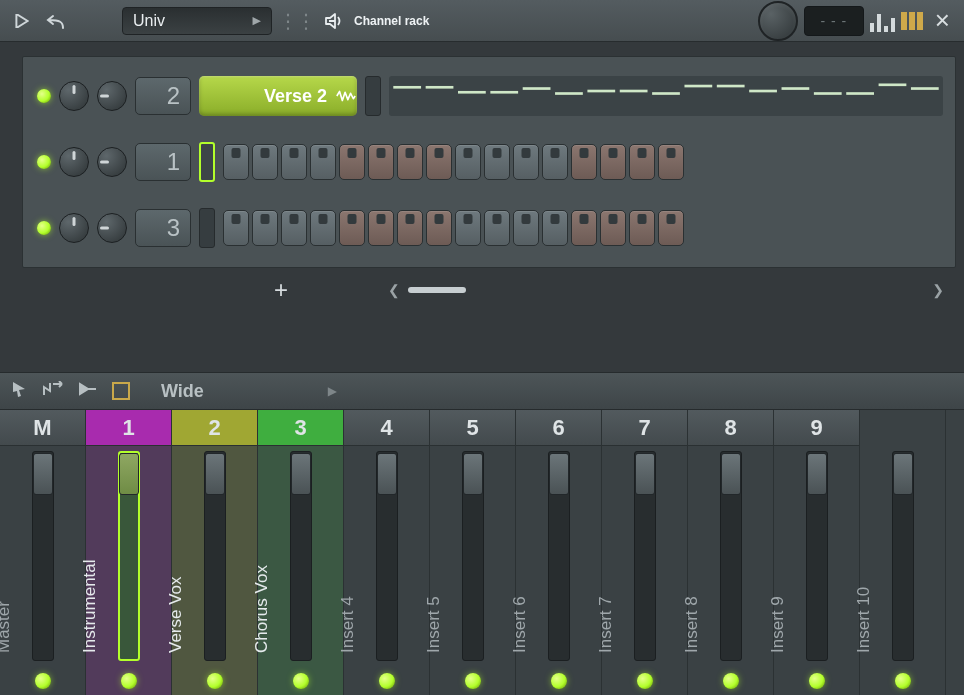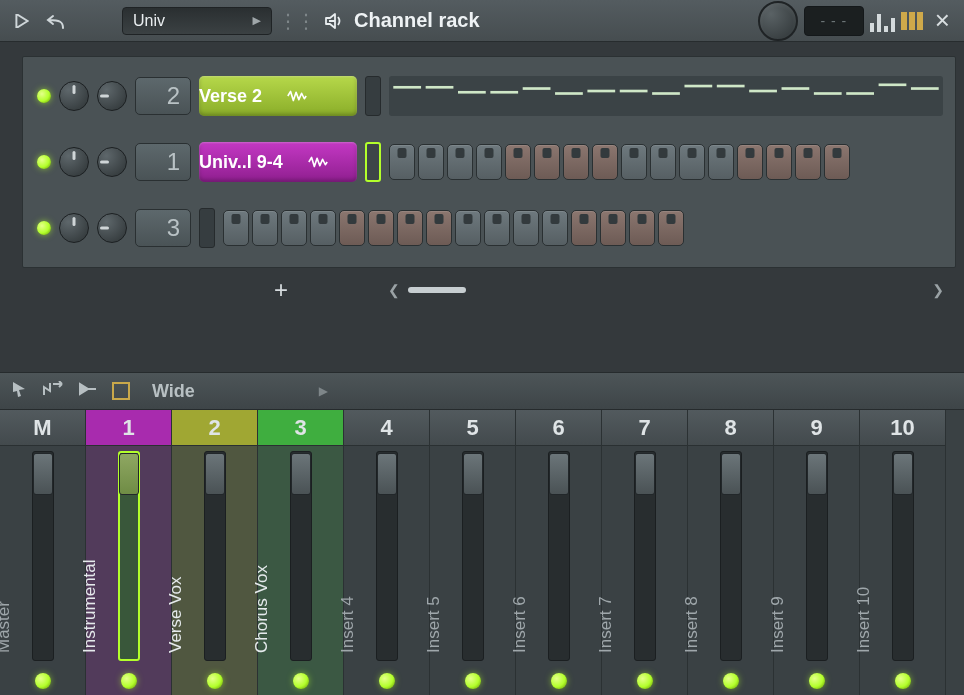--- a/index.html
+++ b/index.html
@@ -23,41 +23,41 @@
   *{box-sizing:border-box;font-family:"Segoe UI",Arial,sans-serif;user-select:none;}
   html,body{margin:0;padding:0;background:#1e2224;}
   #app{width:964px;height:695px;background:var(--bg0);position:relative;overflow:hidden;}
 
   
   .topbar{height:42px;background:linear-gradient(#545c60,#464d50);display:flex;align-items:center;padding:0 8px;gap:6px;border-bottom:1px solid #272c2e;}
   .tb-ico{width:28px;height:28px;display:flex;align-items:center;justify-content:center;color:#cfd6d9;font-size:16px;}
   .combo{min-width:150px;height:28px;background:linear-gradient(#2a2f31,#3b4143);border:1px solid #1f2325;border-radius:4px;display:flex;align-items:center;justify-content:space-between;padding:0 10px;color:#e9edef;font-size:16px;}
   .combo span.arrow{font-size:11px;color:#9fa6a9;}
   .vdots{color:#7e8689;font-size:20px;letter-spacing:-2px;}
-  .title{color:#eef2f4;font-size:20px;font-weight:600;}
+  .title{color:#eef2f4;font-size:12px;font-weight:600;}
   .spacer{flex:1;}
   .bigknob{width:40px;height:40px;border-radius:50%;background:radial-gradient(circle at 30% 30%,#5a6265,#2e3436);border:2px solid #1f2325;box-shadow:inset 0 2px 4px rgba(255,255,255,0.08);}
   .digits{width:60px;height:30px;background:#1b1f20;border:1px solid #14181a;border-radius:4px;color:#6b7375;display:flex;align-items:center;justify-content:center;font-size:14px;letter-spacing:1px;}
   .levels{display:flex;gap:3px;align-items:flex-end;height:22px;}
   .levels .bar{width:4px;background:#cfa94a;}
   .levels.b1 .bar{background:#d4dadc;}
   .segs{display:flex;gap:2px;}
   .segs .s{width:6px;height:18px;background:#cfa94a;}
   .closex{color:#d8dee0;font-size:26px;font-weight:300;padding:0 6px;}
 
   
   .rackwrap{padding:14px 8px 4px 22px;}
   .rack{background:var(--bg1);border:1px solid #2b3133;border-radius:2px;padding:18px 12px 18px 14px;display:flex;flex-direction:column;gap:24px;}
   .chrow{display:flex;align-items:center;gap:8px;height:42px;}
   .led{width:14px;height:14px;border-radius:50%;background:radial-gradient(circle at 35% 35%,#e4ff8a,var(--led) 55%,#5a8a00);box-shadow:0 0 6px rgba(179,255,43,0.6);}
   .knob{width:30px;height:30px;border-radius:50%;background:radial-gradient(circle at 30% 28%,#5e676b,#2c3234);border:1px solid #1c2022;position:relative;}
   .knob::after{content:"";position:absolute;width:3px;height:9px;background:#cfd5d7;left:50%;top:3px;transform:translateX(-50%);border-radius:2px;}
   .knob.minus::after{content:"";top:50%;left:5px;transform:translateY(-50%) rotate(90deg);}
   .mxslot{width:56px;height:38px;background:linear-gradient(#5d686c,#4a5356);border:1px solid #2a3032;border-radius:5px;display:flex;align-items:center;justify-content:flex-end;padding-right:10px;color:#b9c2c5;font-size:24px;font-weight:400;}
-  .chname{width:158px;height:40px;border-radius:5px;display:flex;align-items:center;justify-content:flex-start;gap:24px;color:white;font-size:18px;font-weight:600;box-shadow:inset 0 1px 2px rgba(255,255,255,0.25),inset 0 -2px 4px rgba(0,0,0,0.25);}
+  .chname{width:158px;height:40px;border-radius:5px;display:flex;align-items:center;justify-content:flex-end;gap:8px;color:white;font-size:18px;font-weight:600;box-shadow:inset 0 1px 2px rgba(255,255,255,0.25),inset 0 -2px 4px rgba(0,0,0,0.25);}
   .chname.green{background:linear-gradient(#b6d84a,#8aad29);color:#fff;}
   .chname.purple{background:linear-gradient(#c438c4,#8f1f8f);}
   .chname.green2{background:linear-gradient(#55c455,#2f932f);}
   .wavicon{width:22px;height:16px;}
   .preview{width:16px;height:40px;background:#363d40;border:1px solid #262b2d;border-radius:3px;}
   .preview.sel{border:2px solid var(--led);background:#3d4548;}
 
   .steparea{flex:1;height:40px;}
   .automation{width:100%;height:40px;position:relative;background:#3b4346;border-radius:3px;padding:4px 2px;}
   .steps{display:flex;gap:3px;padding:2px 0;}
@@ -70,21 +70,21 @@
   .plus{color:#d6dcdf;font-size:24px;font-weight:300;margin-left:262px;}
   .hscroll{flex:1;display:flex;align-items:center;gap:8px;margin-left:100px;padding-right:8px;}
   .hscroll .arrow{color:#9aa2a5;font-size:14px;}
   .hscroll .track{flex:1;height:4px;background:transparent;position:relative;}
   .hscroll .thumb{position:absolute;left:0;width:58px;height:6px;background:#c7ced1;border-radius:3px;top:-1px;}
 
   
   .mixertop{height:38px;background:linear-gradient(#4d5558,#3e4548);border-top:1px solid #262b2d;border-bottom:1px solid #262b2d;display:flex;align-items:center;padding:0 10px;gap:14px;}
   .mt-ico{color:#b7bfc2;}
   .sq{width:18px;height:18px;border:2px solid #c9a84a;}
-  .mt-label{color:#b8c0c3;font-size:18px;font-weight:600;margin-left:8px;}
+  .mt-label{color:#b8c0c3;font-size:18px;font-weight:600;margin-left:17px;}
   .mt-arrow{color:#7e8689;font-size:12px;margin-left:110px;}
 
   
   .mixer{flex:1;display:flex;height:calc(695px - 42px - 330px - 38px);background:#3a4144;}
   .mtrack{width:86px;border-right:1px solid #2b3133;display:flex;flex-direction:column;position:relative;}
   .mtrack .num{height:36px;background:linear-gradient(#525a5e,#434a4d);border-bottom:1px solid #2a3032;color:#dfe4e6;display:flex;align-items:center;justify-content:center;font-size:22px;font-weight:600;}
   .mtrack .body{flex:1;position:relative;display:flex;align-items:flex-end;justify-content:center;padding-bottom:6px;}
   .mtrack .fader{position:absolute;left:50%;transform:translateX(-50%);bottom:34px;width:22px;height:210px;background:#282d2f;border:1px solid #1b1f21;border-radius:3px;}
   .mtrack .cap{position:absolute;left:50%;transform:translateX(-50%);bottom:200px;width:20px;height:42px;background:linear-gradient(#6b7579,#4a5255);border:1px solid #22272a;border-radius:3px;}
   .mtrack .vname{position:absolute;left:14px;bottom:42px;transform:rotate(-90deg);transform-origin:left bottom;color:#9fa7ab;font-size:17px;white-space:nowrap;}
@@ -184,26 +184,20 @@
                   <line x1="425.52941176470586" y1="5.400000000000001" x2="449.7647058823529" y2="5.400000000000001" stroke="#cfe7c7" stroke-width="3"></line>
                   <line x1="453.7647058823529" y1="9.599999999999998" x2="478" y2="9.599999999999998" stroke="#cfe7c7" stroke-width="3"></line>
                 </svg></div>
             </div>
           </div>
           <div class="chrow">
             <div class="led"></div>
             <div class="knob"></div>
             <div class="knob minus"></div>
             <div class="mxslot">1</div>
-            <div class="chname purple">
-              <span>Univ..l 9-4</span>
-              <svg class="wavicon" viewBox="0 0 24 16">
-                <path d="M2 8 L5 3 L8 13 L11 4 L14 12 L17 5 L20 11 L22 8" fill="none" stroke="white" stroke-width="1.8" stroke-linejoin="round"></path>
-              </svg>
-            </div>
             <div class="preview sel"></div>
             <div class="steparea">
               <div class="steps">
                 <div class="step"></div>
                 <div class="step"></div>
                 <div class="step"></div>
                 <div class="step"></div>
                 <div class="step alt"></div>
                 <div class="step alt"></div>
                 <div class="step alt"></div>
@@ -366,21 +360,20 @@
       <div class="mtrack">
         <div class="num">9</div>
         <div class="body">
           <div class="fader"></div>
           <div class="cap"></div>
           <div class="vname">Insert 9</div>
           <div class="bled"></div>
         </div>
       </div>
       <div class="mtrack">
-        <div class="num">10</div>
         <div class="body">
           <div class="fader"></div>
           <div class="cap"></div>
           <div class="vname">Insert 10</div>
           <div class="bled"></div>
         </div>
       </div>
     </div>
 
 </div>

